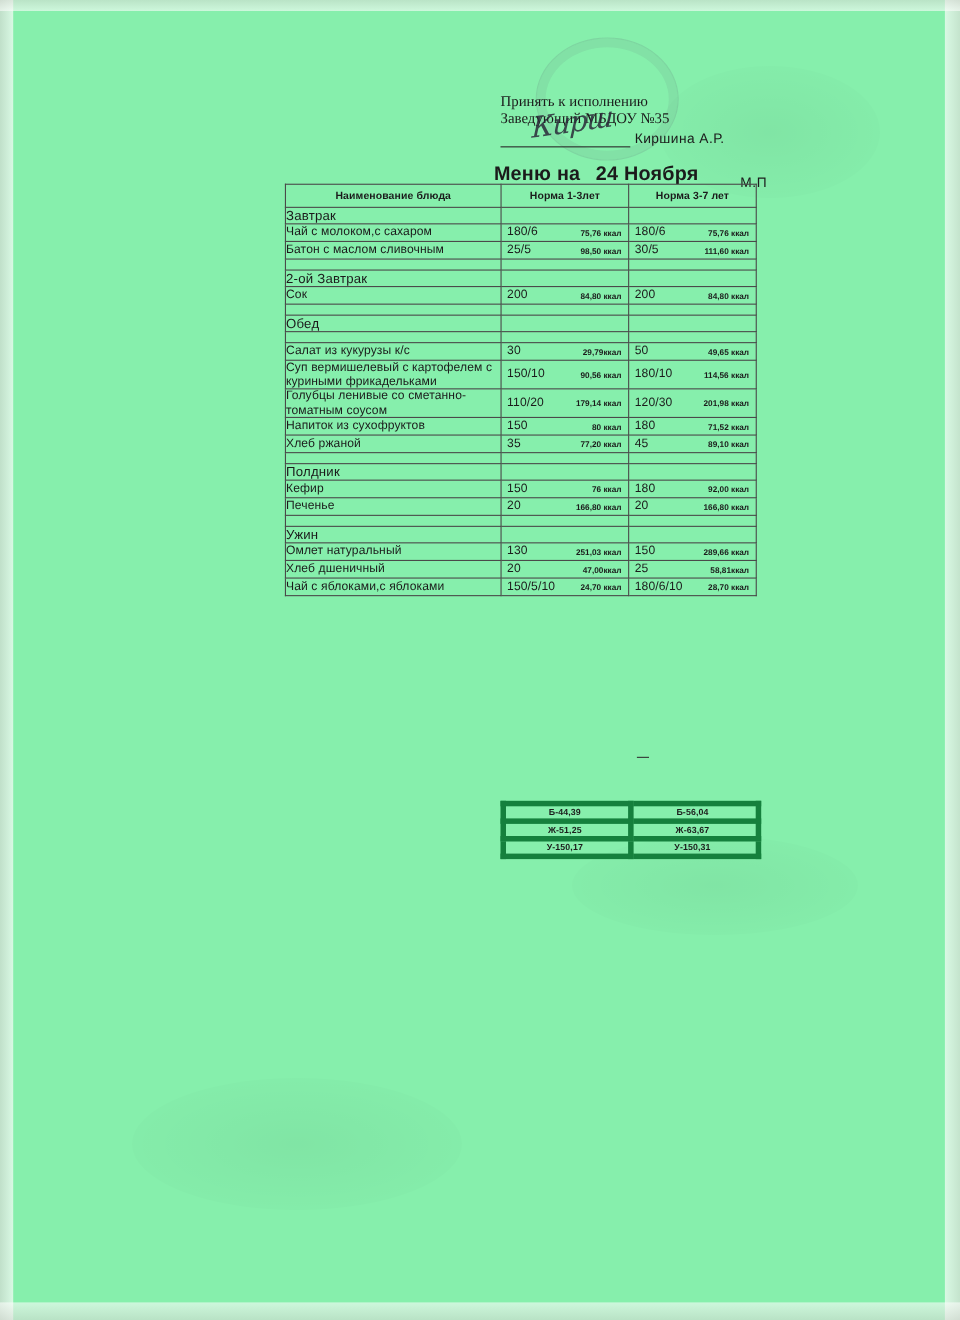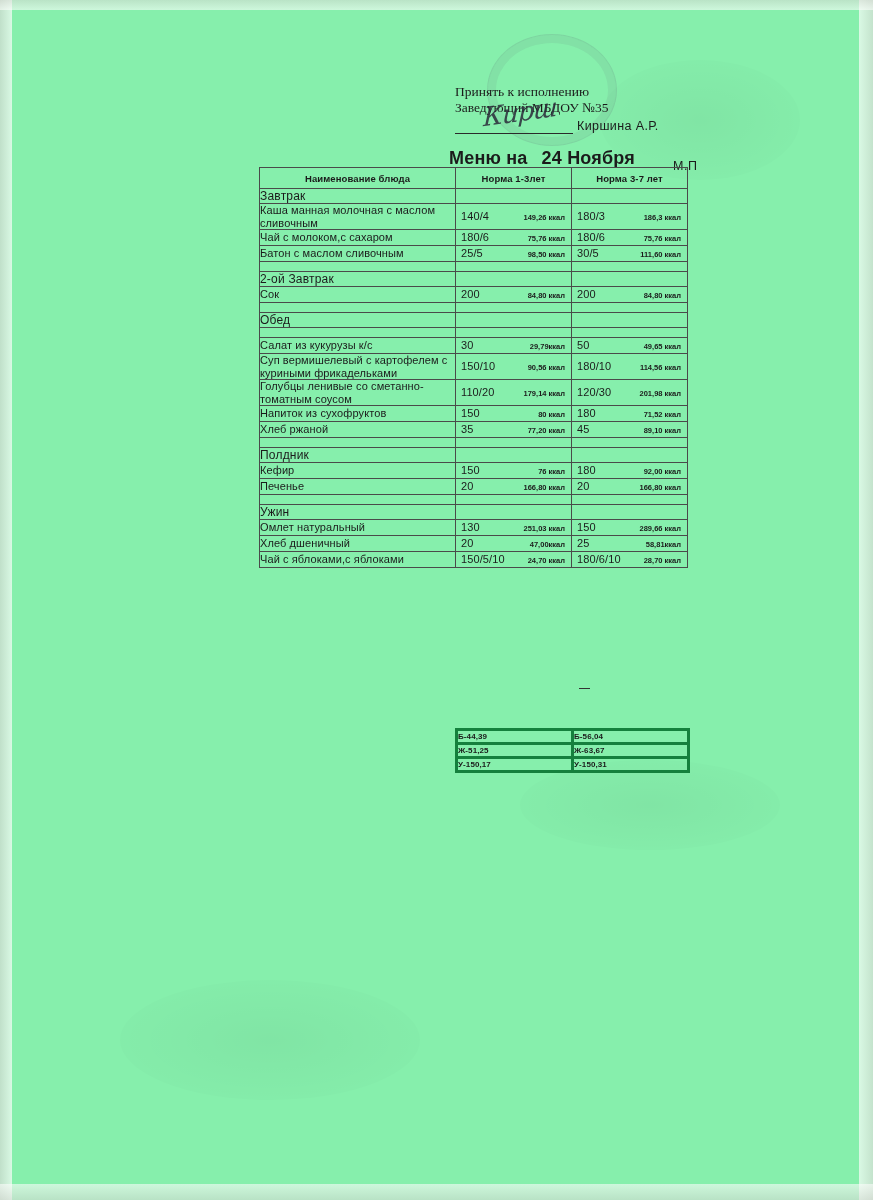--- a/index.html
+++ b/index.html
@@ -193,25 +193,25 @@
     position: absolute;
     left: 455px;
     top: 728px;
     width: 232px;
     border-collapse: collapse;
     font-family: "Liberation Sans", sans-serif;
     table-layout: fixed;
   }
   table.totals col { width: 116px; }
   table.totals td {
-    border: 3px solid #15803d;
+    border: 5px solid #15803d;
     height: 11px;
     font-size: 8px;
     font-weight: bold;
-    text-align: left;
+    text-align: center;
     padding: 0 4px 0 0;
     letter-spacing: .1px;
   }
   .dash {
     position: absolute;
     left: 579px;
     top: 688px;
     width: 11px;
     border-bottom: 1.4px solid #333;
   }
@@ -260,29 +260,20 @@
         <th class="head">Норма 3-7 лет</th>
       </tr>
     </thead>
     <tbody id="menu-body">
         <tr>
           <td class="section">Завтрак</td>
           <td></td>
           <td></td>
         </tr>
         <tr>
-          <td class="dish">Каша манная молочная с маслом сливочным</td>
-          <td>
-            <div class="numcell">140/4<span class="kcal">149,26 ккал</span></div>
-          </td>
-          <td>
-            <div class="numcell">180/3<span class="kcal">186,3 ккал</span></div>
-          </td>
-        </tr>
-        <tr>
           <td class="dish">Чай с молоком,с сахаром</td>
           <td>
             <div class="numcell">180/6<span class="kcal">75,76 ккал</span></div>
           </td>
           <td>
             <div class="numcell">180/6<span class="kcal">75,76 ккал</span></div>
           </td>
         </tr>
         <tr>
           <td class="dish">Батон с  маслом сливочным</td>

